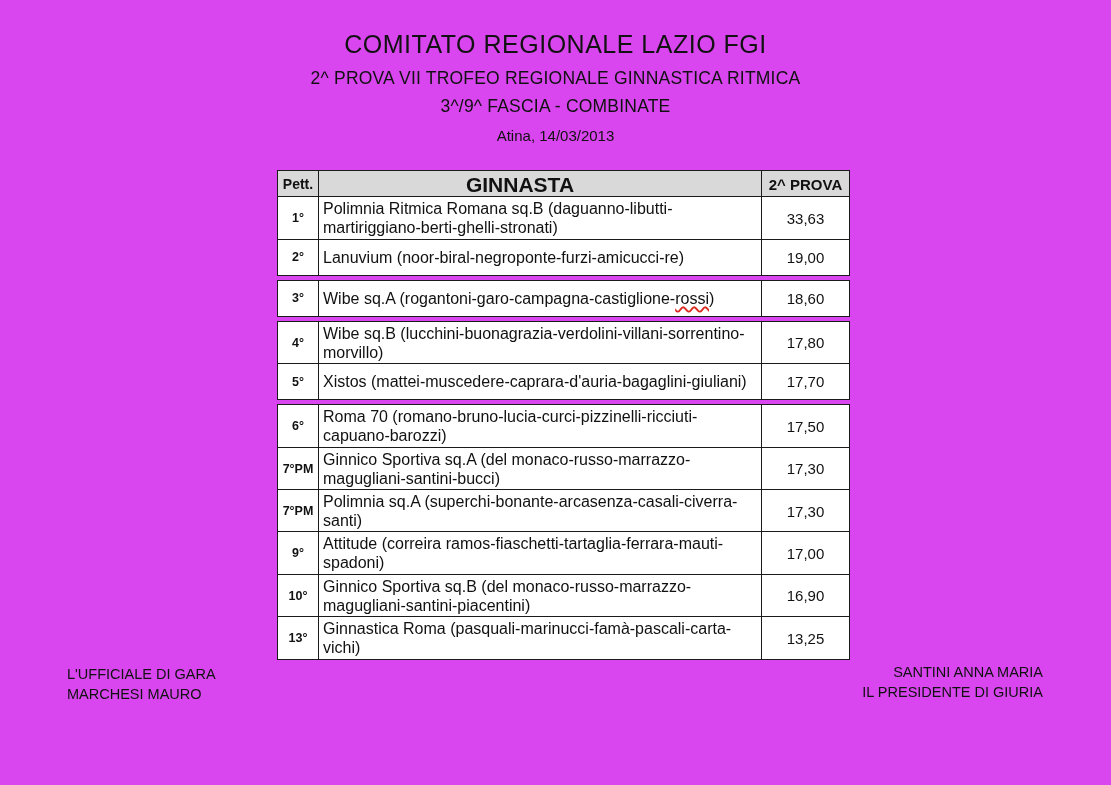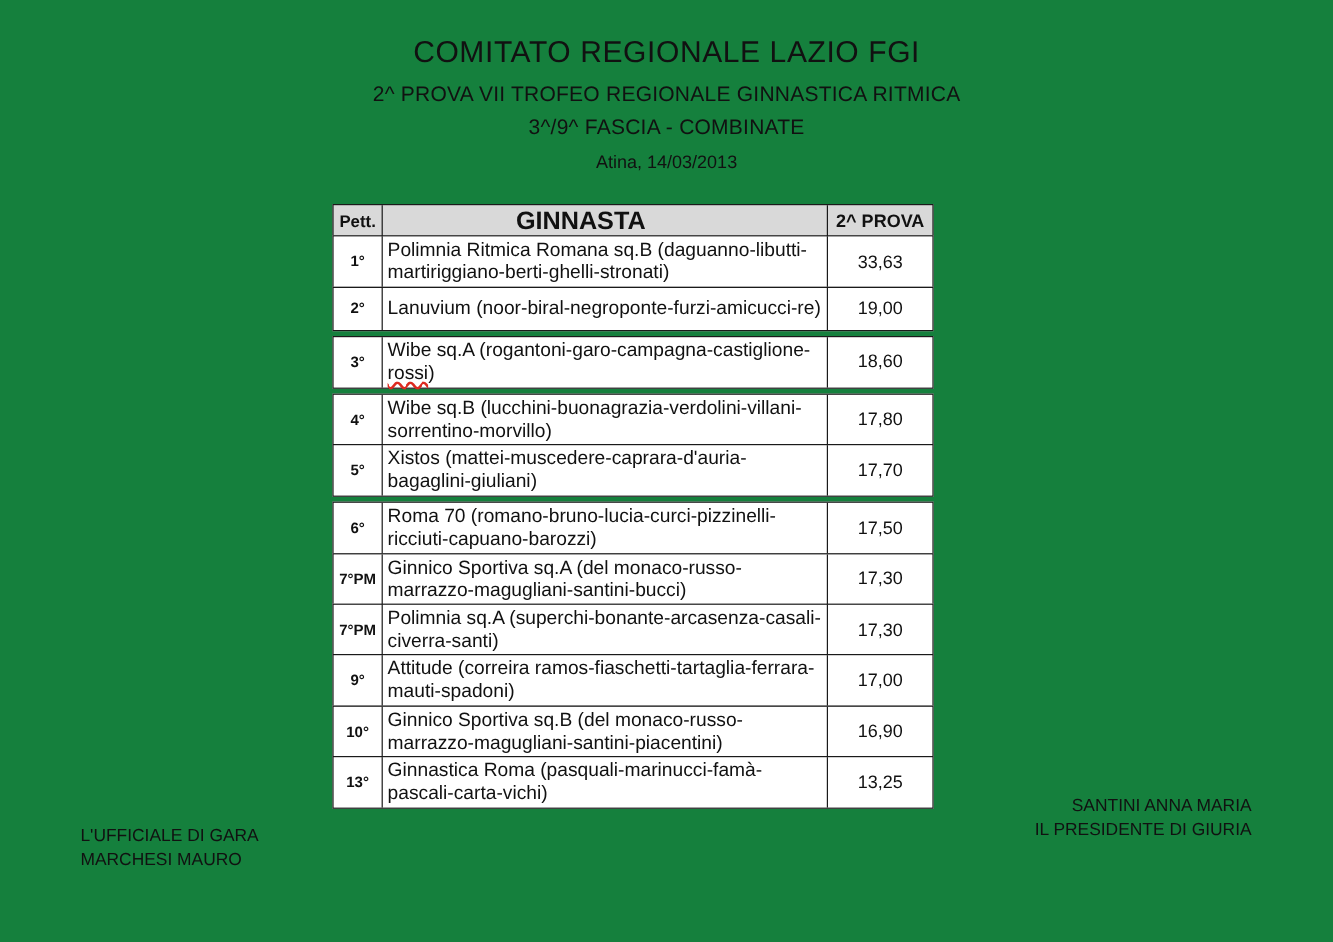--- a/index.html
+++ b/index.html
@@ -1,21 +1,21 @@
 <!DOCTYPE html>
 <html><head>
 <meta charset="utf-8">
 <style>
   * { margin: 0; padding: 0; box-sizing: border-box; }
   html, body { background: #ffffff; }
   .page {
     position: relative;
     width: 1111px;
     height: 785px;
-    background: #15803d;
+    background: #d946ef;
     font-family: "Liberation Sans", "DejaVu Sans", sans-serif;
     color: #111111;
     overflow: hidden;
   }
 
   
   .doc-header {
     position: absolute;
     top: 30px;
     left: 0;
@@ -38,21 +38,21 @@
     font-size: 15px;
     font-weight: 500;
     margin-top: 10px;
   }
 
   
   .table-wrap {
     position: absolute;
     left: 277px;
     top: 170px;
-    width: 501px;
+    width: 573px;
   }
   .trow {
     display: flex;
     align-items: stretch;
     border: 1.6px solid #1a1a1a;
     margin-top: -1.6px;
     background: #ffffff;
     min-height: 37px;
   }
   .trow.gap { margin-top: 4px; }
@@ -95,21 +95,21 @@
   .thead .c3 { font-size: 15px; font-weight: bold; margin-left: 40px; }
   .misspelled {
     text-decoration: underline wavy #dd2a20 1.5px;
     text-underline-offset: 2px;
   }
 
   
   .sig-left {
     position: absolute;
     left: 67px;
-    top: 687px;
+    top: 664px;
     font-size: 14.5px;
     line-height: 20px;
     text-align: left;
   }
   .sig-right {
     position: absolute;
     right: 68px;
     top: 662px;
     font-size: 14.5px;
     line-height: 20px;

